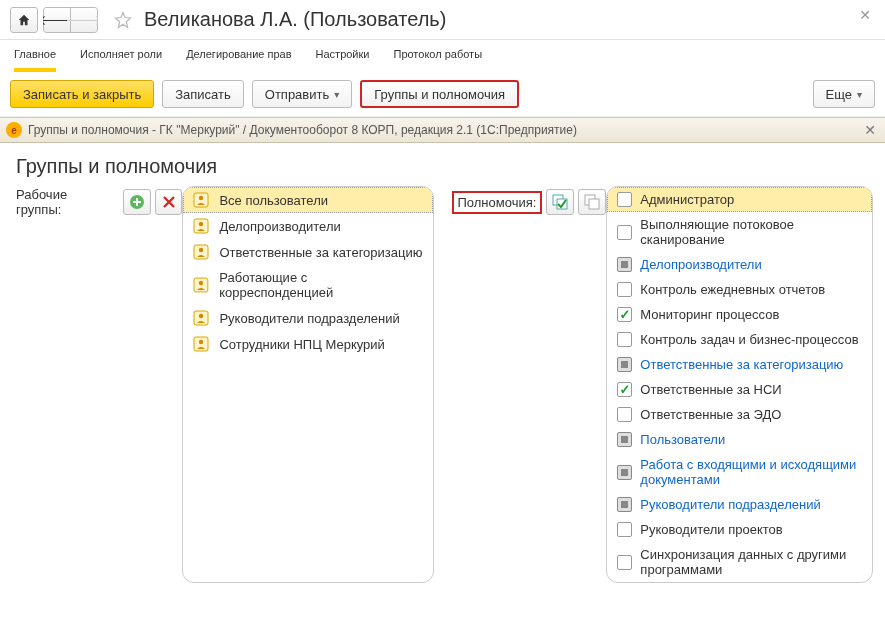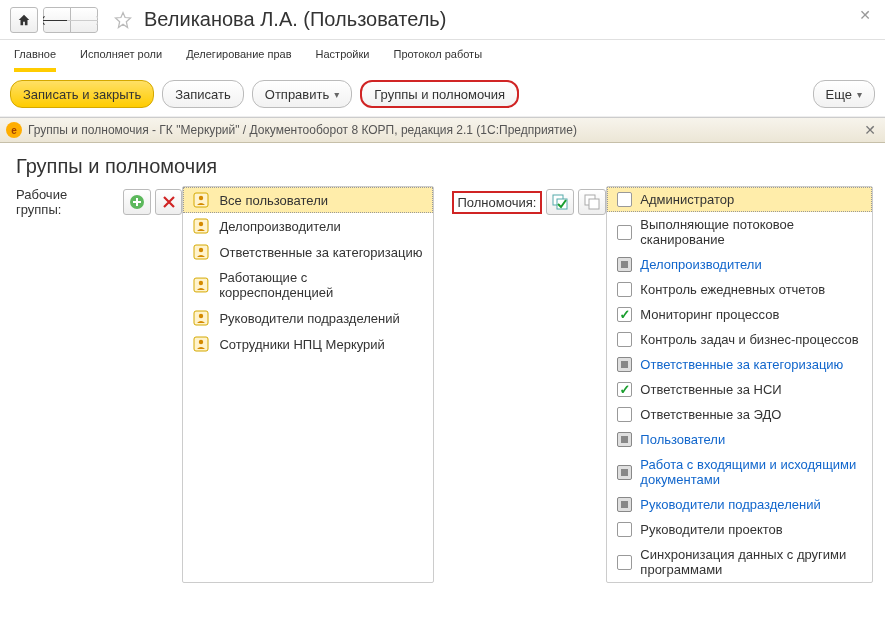--- a/index.html
+++ b/index.html
@@ -65,21 +65,21 @@
     align-items: center;
     padding: 8px 10px;
     gap: 8px;
     border-bottom: 1px solid #eee;
   }
   .btn {
     height: 28px;
     padding: 0 12px;
     border: 1px solid #bbb;
     background: linear-gradient(#fff,#f2f2f2);
-    border-radius: 12px;
+    border-radius: 3px;
     display: inline-flex; align-items: center;
     cursor: pointer;
     font-size: 13px;
     color: #333;
   }
   .btn.primary {
     background: linear-gradient(#ffe066,#ffcc00);
     border-color: #d4a800;
     font-weight: 500;
   }
@@ -140,21 +140,21 @@
     border: 1px solid #bbb;
     background: linear-gradient(#fff,#eee);
     border-radius: 3px;
     display:flex;align-items:center;justify-content:center;
     margin-left: 4px;
     cursor: pointer;
     font-size: 14px;
   }
   .listbox {
     border: 1px solid #ccc;
-    border-radius: 2px;
+    border-radius: 12px;
     min-height: 395px;
     overflow-y: auto;
   }
   .list-row {
     display: flex; align-items: center;
     padding: 5px 10px;
     gap: 10px;
     font-size: 13px;
     cursor: pointer;
   }

